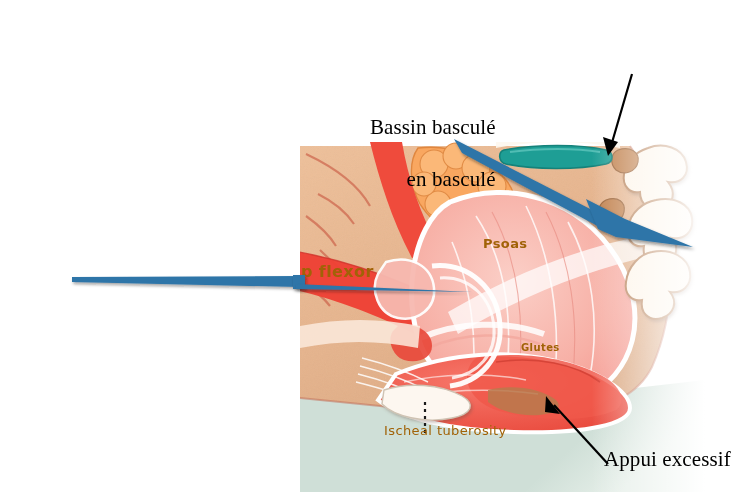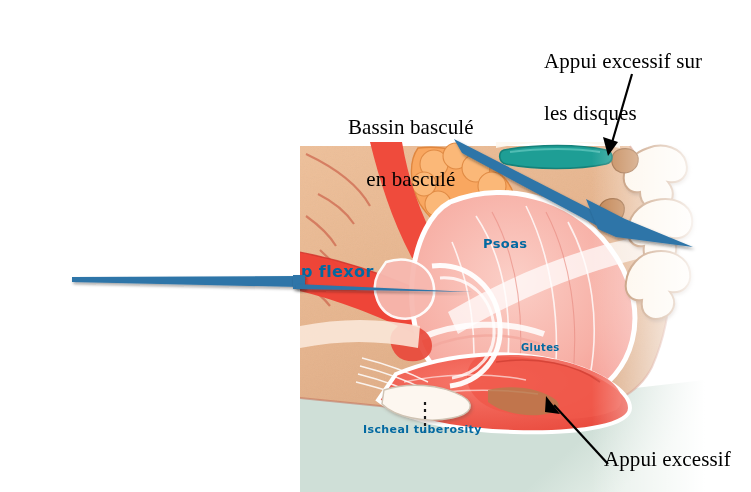--- a/index.html
+++ b/index.html
@@ -16,21 +16,21 @@
   .caption{
     position:absolute;
     color:#000000;
     font-family:"Liberation Serif","DejaVu Serif",serif;
     font-size:21px;
     line-height:26px;
     white-space:pre-line;
     letter-spacing:0.1px;
   }
   #cap-disques{left:544px;top:22px;text-align:left;}
-  #cap-bassin{left:348px;top:88px;text-align:center;}
+  #cap-bassin{left:370px;top:88px;text-align:right;}
   #cap-pincement{left:10px;top:188px;text-align:left;}
   #cap-coccyx{left:604px;top:420px;text-align:left;}
   .u{text-decoration:underline;}
   .sup{font-size:14px;vertical-align:super;line-height:0;}
 
   
   .illus{
     position:absolute;
     left:300px;top:142px;
     width:405px;height:350px;
@@ -45,28 +45,28 @@
 
   
   .blkarrow{position:absolute;pointer-events:none;}
   #arrow-black-disques{left:588px;top:68px;width:60px;height:92px;}
   #arrow-black-coccyx{left:534px;top:390px;width:80px;height:80px;}
 
   
   .anlabel{
     position:absolute;
     font-family:"DejaVu Sans","Liberation Sans",sans-serif;
-    color:#0369a1;
+    color:#a16207;
     font-weight:bold;
     letter-spacing:0.4px;
   }
   #lbl-psoas{left:483px;top:236px;font-size:13px;}
   #lbl-glutes{left:521px;top:342px;font-size:10px;}
   #lbl-hipflexor{left:301px;top:262px;font-size:16px;}
-  #lbl-ischeal{left:363px;top:423px;font-size:11px;font-weight:bold;}
+  #lbl-ischeal{left:384px;top:423px;font-size:13px;font-weight:normal;}
 </style>
 </head>
 <body>
 
 <div class="stage">
 
   <div class="illus">
     <svg width="405" height="350" viewBox="0 0 405 350" xmlns="http://www.w3.org/2000/svg">
       <defs>
         <clipPath id="clipAll">
@@ -258,24 +258,20 @@
   <svg class="blkarrow" id="arrow-black-disques" viewBox="0 0 60 92">
     <line x1="44" y1="6" x2="23" y2="78" stroke="#000000" stroke-width="2.2"></line>
     <polygon points="20,88 15,69 30,74" fill="#000000"></polygon>
   </svg>
 
   <svg class="blkarrow" id="arrow-black-coccyx" viewBox="0 0 80 80">
     <line x1="74" y1="74" x2="20" y2="15" stroke="#000000" stroke-width="2.2"></line>
     <polygon points="12,6 26,24 11,22" fill="#000000"></polygon>
   </svg>
 
-  <div class="caption" id="cap-disques">
-    <div>Appui excessif sur</div>
-    <div>les disques</div>
-  </div>
 
   <div class="caption" id="cap-bassin">
     <div>Bassin basculé</div>
     <div>en basculé</div>
   </div>
 
 
   <div class="caption" id="cap-coccyx">
     <div>Appui excessif</div>
     

